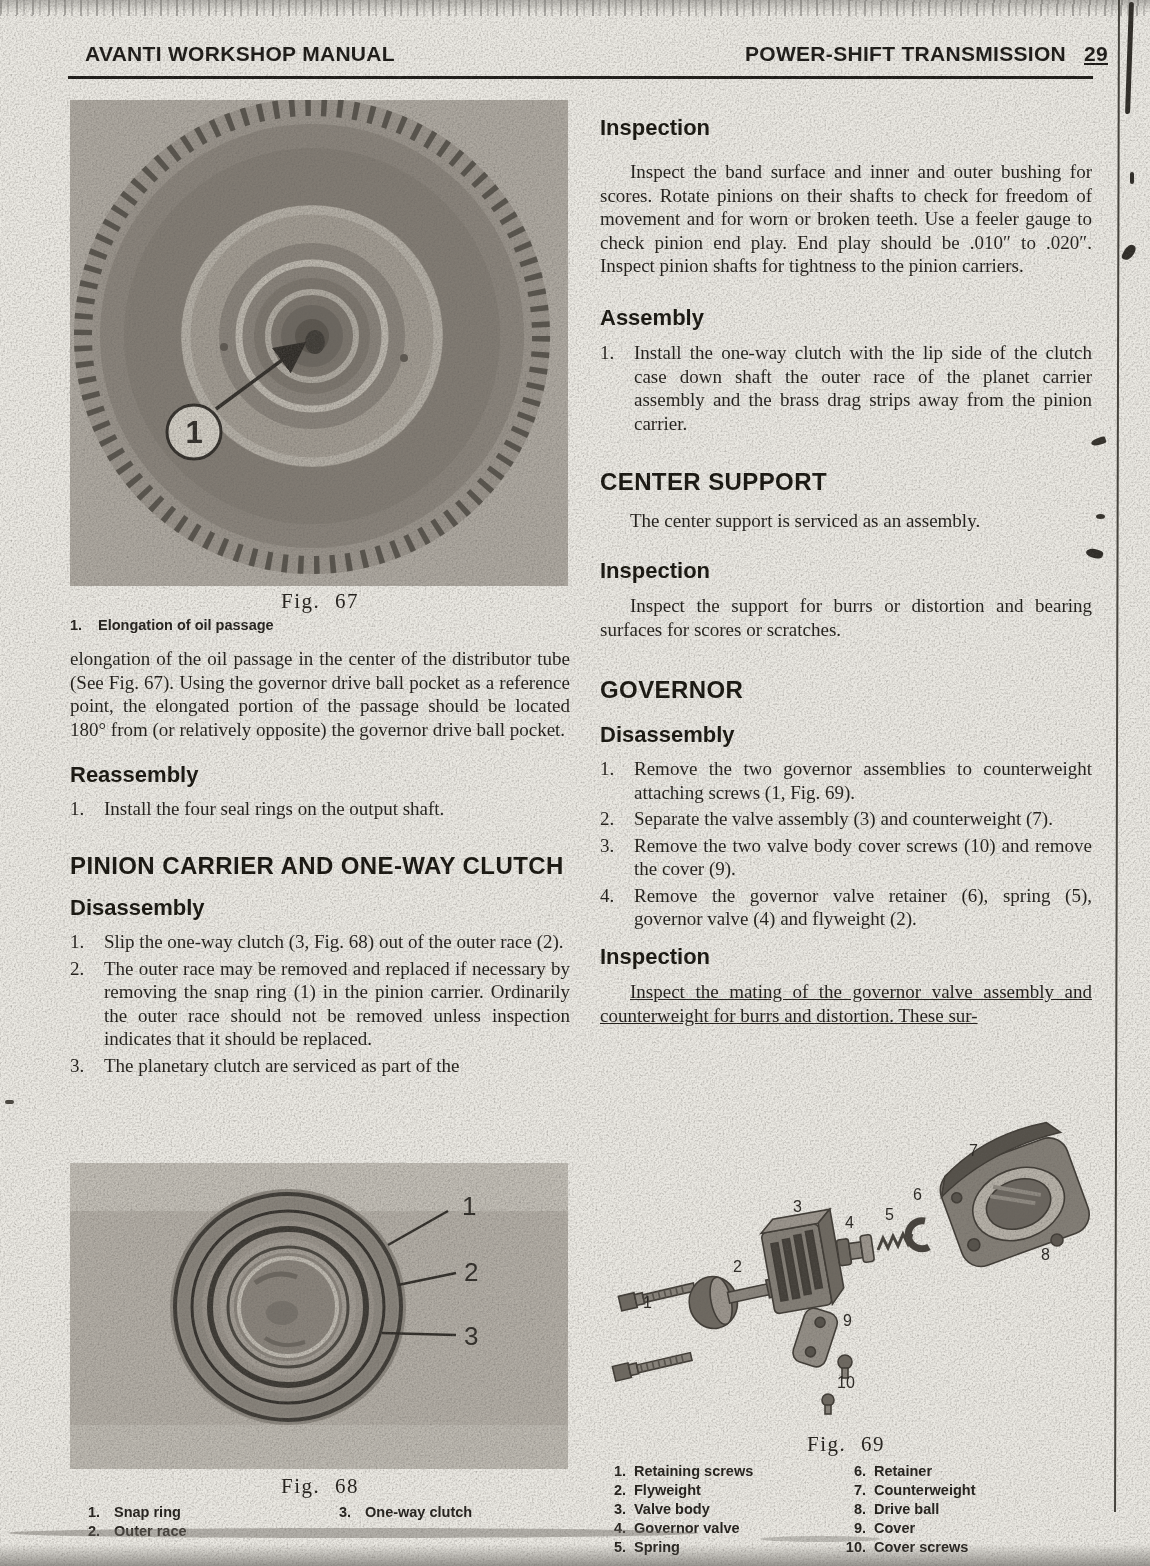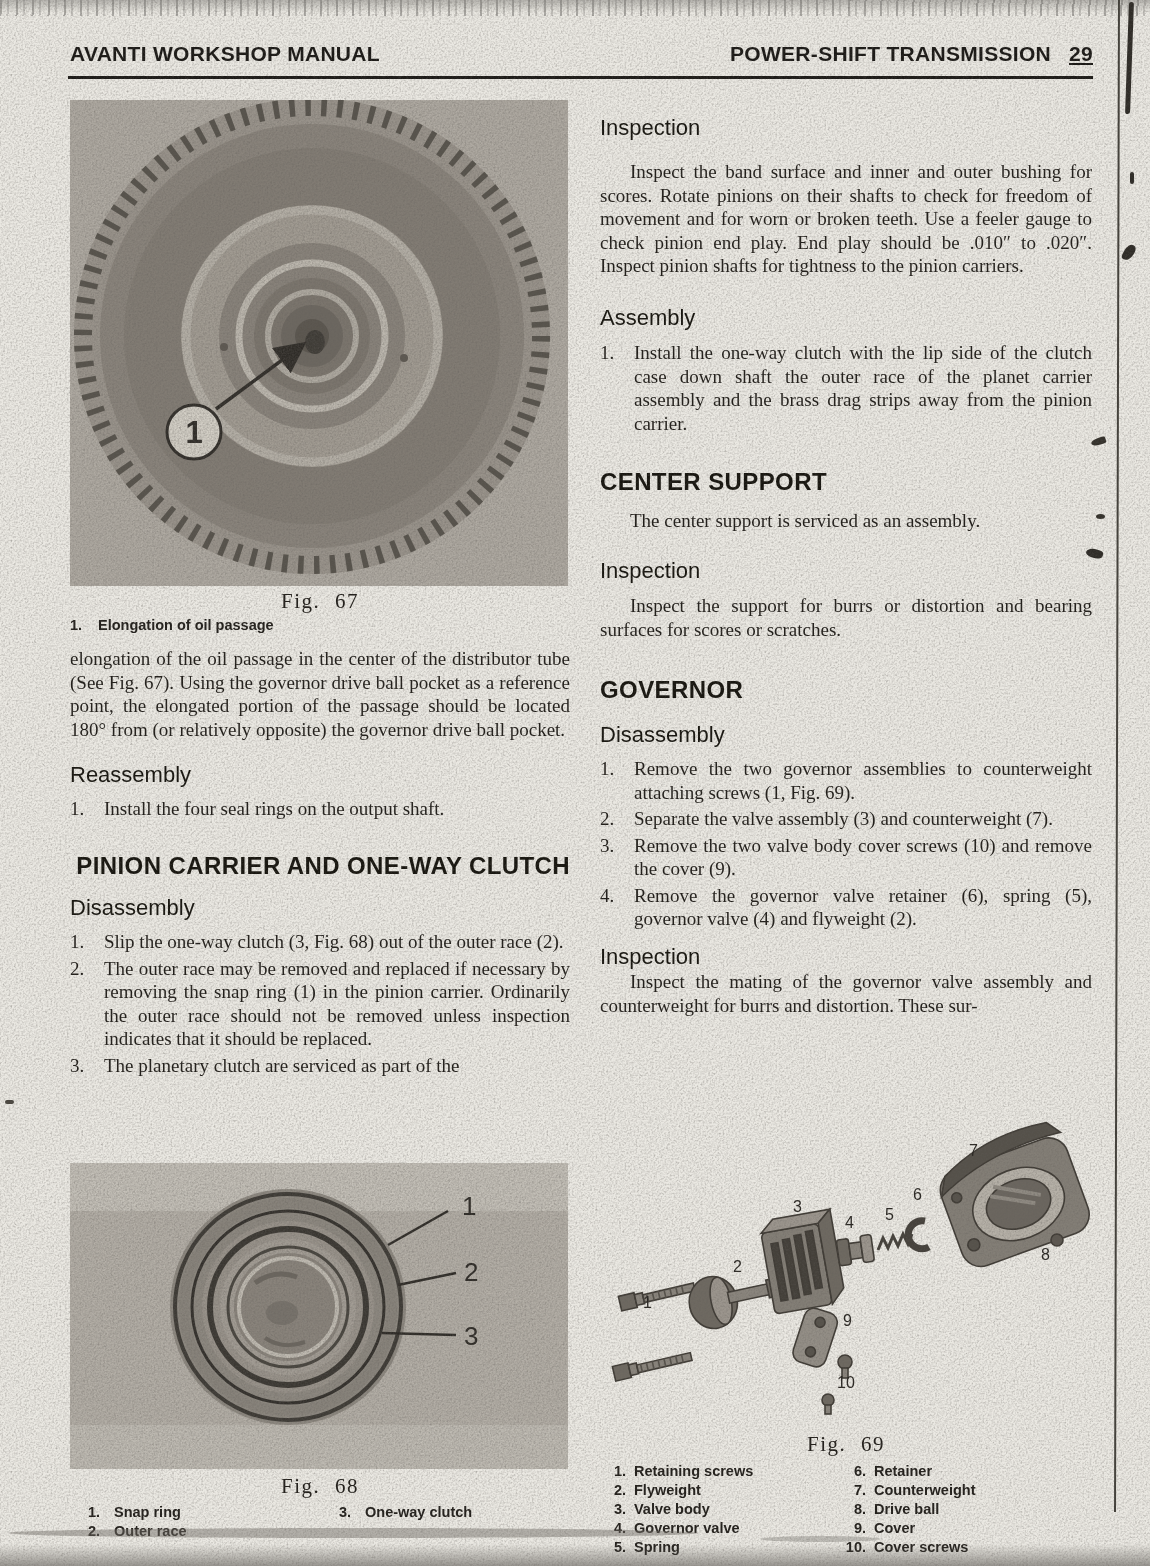--- a/index.html
+++ b/index.html
@@ -1,29 +1,29 @@
 <!DOCTYPE html>
 <html><head>
 <meta charset="utf-8">
 <style>
   html,body{margin:0;padding:0;background:#cfccc6;}
   .page{position:relative;width:1150px;height:1566px;background:#eae8e2;overflow:hidden;
         font-family:"Liberation Serif",serif;color:#211e1a;}
   
-  .hdr{position:absolute;top:42px;left:70px;width:1023px;display:flex;justify-content:space-between;
+  .hdr{position:absolute;top:42px;left:85px;width:1023px;display:flex;justify-content:space-between;
        font-family:"Liberation Sans",sans-serif;font-weight:bold;font-size:21px;letter-spacing:.3px;color:#1b1916;}
   .hdr .pgnum{margin-left:18px;text-decoration:underline;}
   .hrule{position:absolute;top:76px;left:68px;width:1025px;height:3px;background:#1d1b18;}
   
   .col{position:absolute;font-size:19px;line-height:1.24;}
   .col-left{left:70px;top:588px;width:500px;}
   .col-right{left:600px;top:92px;width:492px;}
   .p{text-align:justify;text-indent:30px;margin:0;}
   .p.noindent{text-indent:0;}
-  .h3{font-family:"Liberation Sans",sans-serif;font-weight:normal;font-size:22px;color:#17150f;}
+  .h3{font-family:"Liberation Sans",sans-serif;font-weight:bold;font-size:22px;color:#17150f;}
   .h2{font-family:"Liberation Sans",sans-serif;font-weight:bold;font-size:24px;letter-spacing:.4px;color:#17150f;}
   .li{display:flex;margin-bottom:3px;}
   .li .num{flex:none;width:34px;}
   .li .txt{flex:1;text-align:justify;}
   
   .figcap{text-align:center;font-size:21px;letter-spacing:1.5px;word-spacing:8px;}
   .legend{font-family:"Liberation Sans",sans-serif;font-weight:bold;font-size:14.5px;color:#23201c;}
   .legrow{display:flex;margin-bottom:3px;}
   .legrow .lnum{flex:none;width:26px;text-align:right;margin-right:8px;}
   .leg2col{display:flex;}
@@ -226,21 +226,21 @@
         <span class="lnum" style="text-align:left;width:20px;">1.</span>
         <span>Elongation of oil passage</span>
       </div>
     </div>
     <p class="p noindent" style="margin-top:12px;">elongation of the oil passage in the center of the distributor tube (See Fig. 67). Using the governor drive ball pocket as a reference point, the elongated portion of the passage should be located 180° from (or relatively opposite) the governor drive ball pocket.</p>
     <div class="h3" style="margin-top:20px;">Reassembly</div>
     <div class="li" style="margin-top:9px;">
       <span class="num">1.</span>
       <span class="txt">Install the four seal rings on the output shaft.</span>
     </div>
-    <div class="h2" style="margin-top:30px;text-align:right;">PINION CARRIER AND ONE-WAY CLUTCH</div>
+    <div class="h2" style="margin-top:30px;">PINION CARRIER AND ONE-WAY CLUTCH</div>
     <div class="h3" style="margin-top:13px;">Disassembly</div>
     <div style="margin-top:9px;">
       <div class="li">
         <span class="num">1.</span>
         <span class="txt">Slip the one-way clutch (3, Fig. 68) out of the outer race (2).</span>
       </div>
       <div class="li">
         <span class="num">2.</span>
         <span class="txt">The outer race may be removed and replaced if necessary by removing the snap ring (1) in the pinion carrier. Ordinarily the outer race should not be removed unless inspection indicates that it should be replaced.</span>
       </div>
@@ -299,21 +299,21 @@
       <div class="li">
         <span class="num">3.</span>
         <span class="txt">Remove the two valve body cover screws (10) and remove the cover (9).</span>
       </div>
       <div class="li">
         <span class="num">4.</span>
         <span class="txt">Remove the governor valve retainer (6), spring (5), governor valve (4) and flyweight (2).</span>
       </div>
     </div>
     <div class="h3" style="margin-top:12px;">Inspection</div>
-    <p class="p" style="">Inspect the mating of the governor valve assembly and counterweight for burrs and distortion. These sur-</p>
+    <p class="p" style="margin-top:10px;text-decoration:underline;">Inspect the mating of the governor valve assembly and counterweight for burrs and distortion. These sur-</p>
   </div>
 
   <div style="position:absolute;left:600px;top:1432px;width:492px;">
     <div class="figcap">Fig. 69</div>
     <div class="leg2col legend" style="margin-top:6px;">
       <div style="width:240px;">
         <div class="legrow">
           <span class="lnum">1.</span>
           <span>Retaining screws</span>
         </div>

